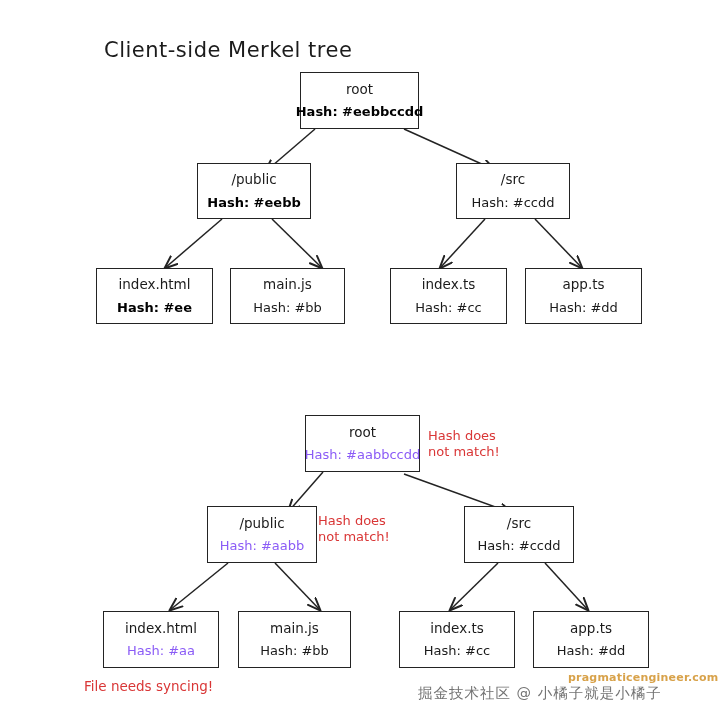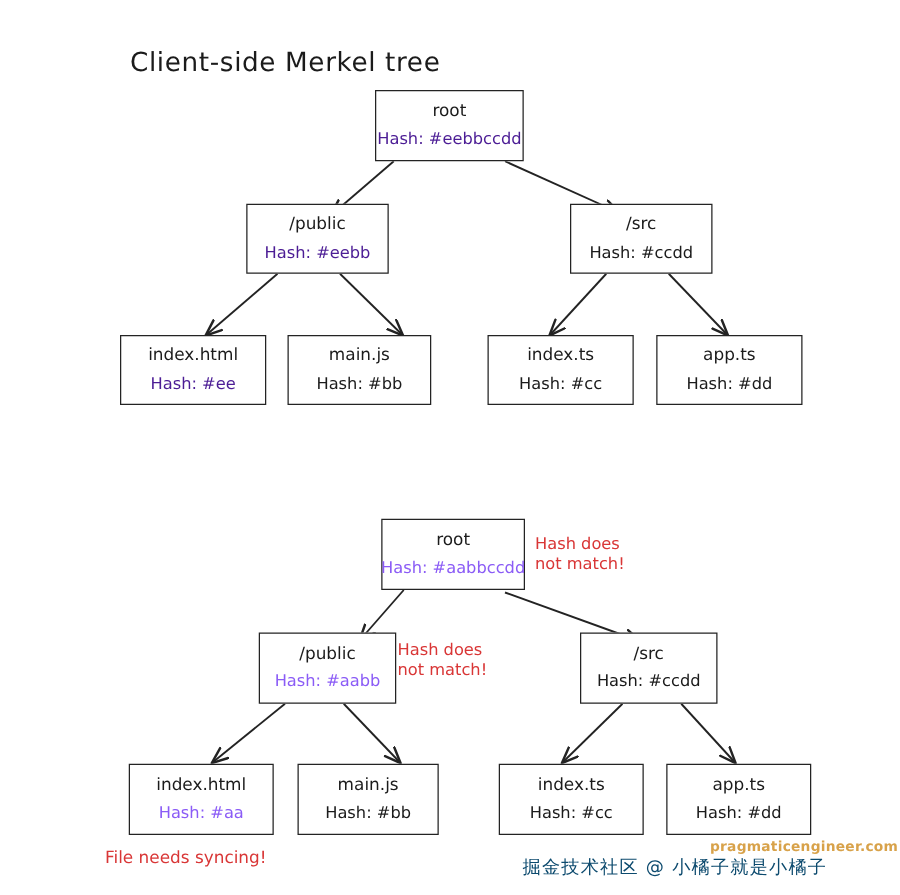--- a/index.html
+++ b/index.html
@@ -53,33 +53,33 @@
     color: #1b1b1b;
     line-height: 1;
     white-space: nowrap;
   }
   .node-hash {
     font-size: 13px;
     line-height: 1;
     white-space: nowrap;
   }
   .hash-black { color: #1b1b1b; }
-  .hash-orange { color: #4c1d95; }
+  .hash-orange { color: #000000; font-weight: bold; }
   .hash-red { color: #8b5cf6; }
   .annotation {
     position: absolute;
     font-size: 13px;
     line-height: 1.25;
     color: #d93636;
     white-space: pre-line;
   }
   .watermark {
     position: absolute;
     font-size: 14.5px;
-    color: #0c4a6e;
+    color: #737373;
     white-space: nowrap;
     letter-spacing: 1px;
   }
   .watermark-url {
     position: absolute;
     font-size: 11px;
     color: #d8a24a;
     white-space: nowrap;
     letter-spacing: 0.2px;
     font-weight: bold;

